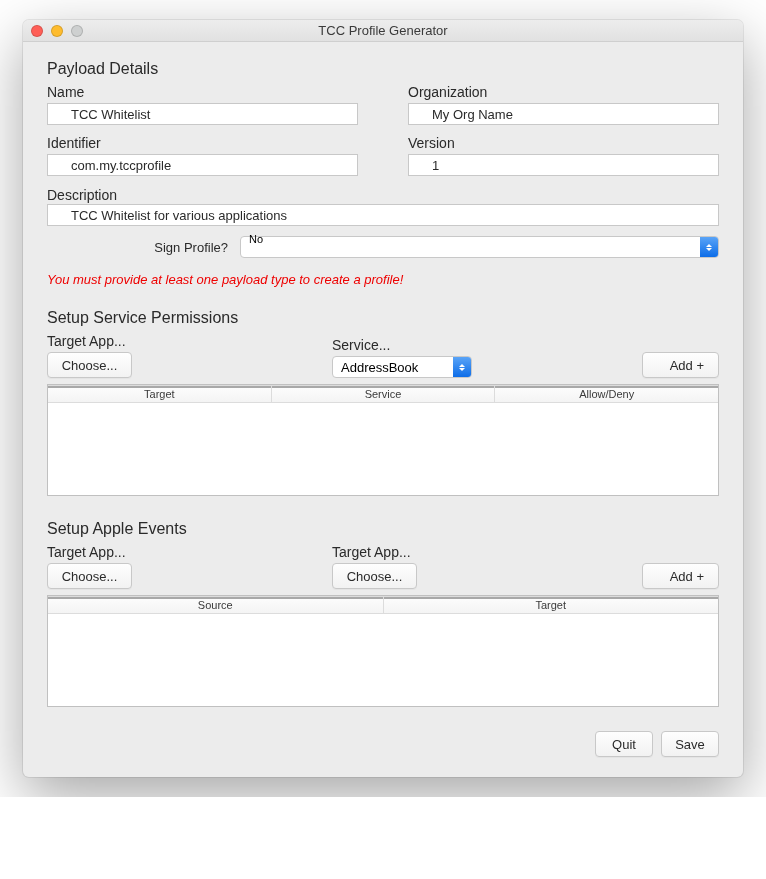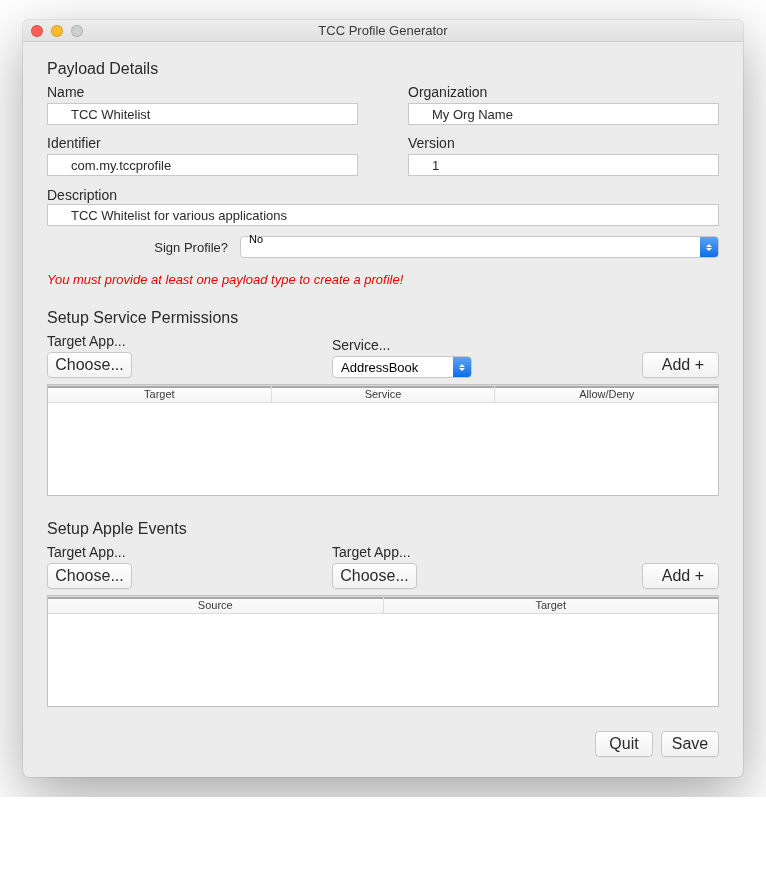--- a/index.html
+++ b/index.html
@@ -167,21 +167,21 @@
     }
     .perm-col-target { width: 275px; }
     .perm-col-service { width: 200px; }
     .perm-col-flex { flex: 1; }
     .btn {
       height: 22px;
       padding: 12px 14px;
       background: linear-gradient(#fefefe, #f2f2f2);
       border: 1px solid #c8c8c8;
       border-radius: 4px;
-      font-size: 16px;
+      font-size: 13px;
       color: #2a2a2a;
       cursor: default;
       display: inline-flex;
       align-items: center;
       box-shadow: 0 1px 0 rgba(0,0,0,0.03);
     }
     .btn-small {
       width: 85px;
       justify-content: center;
     }

